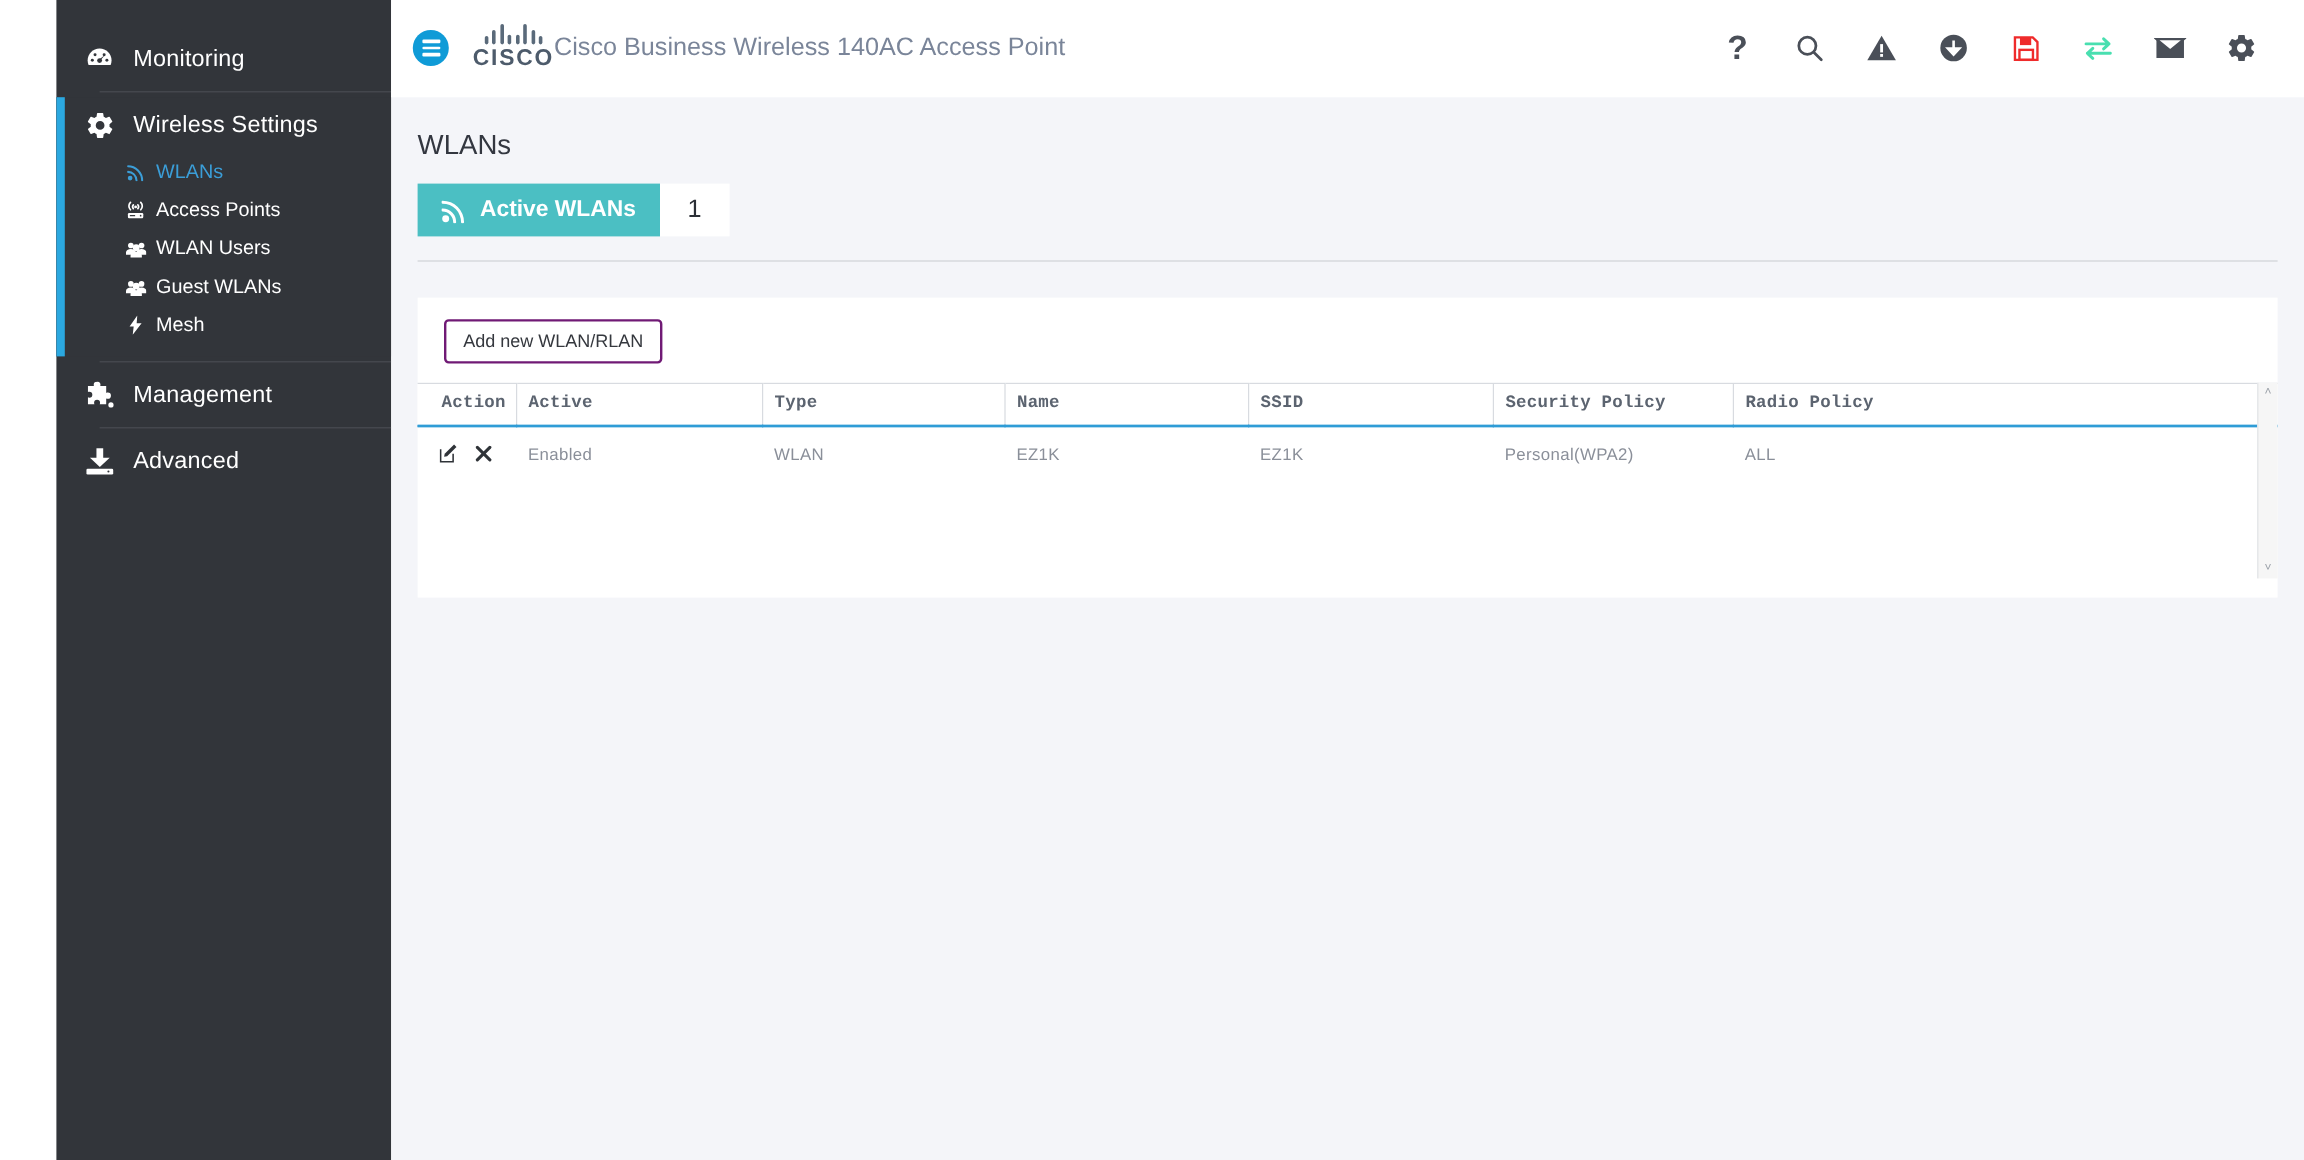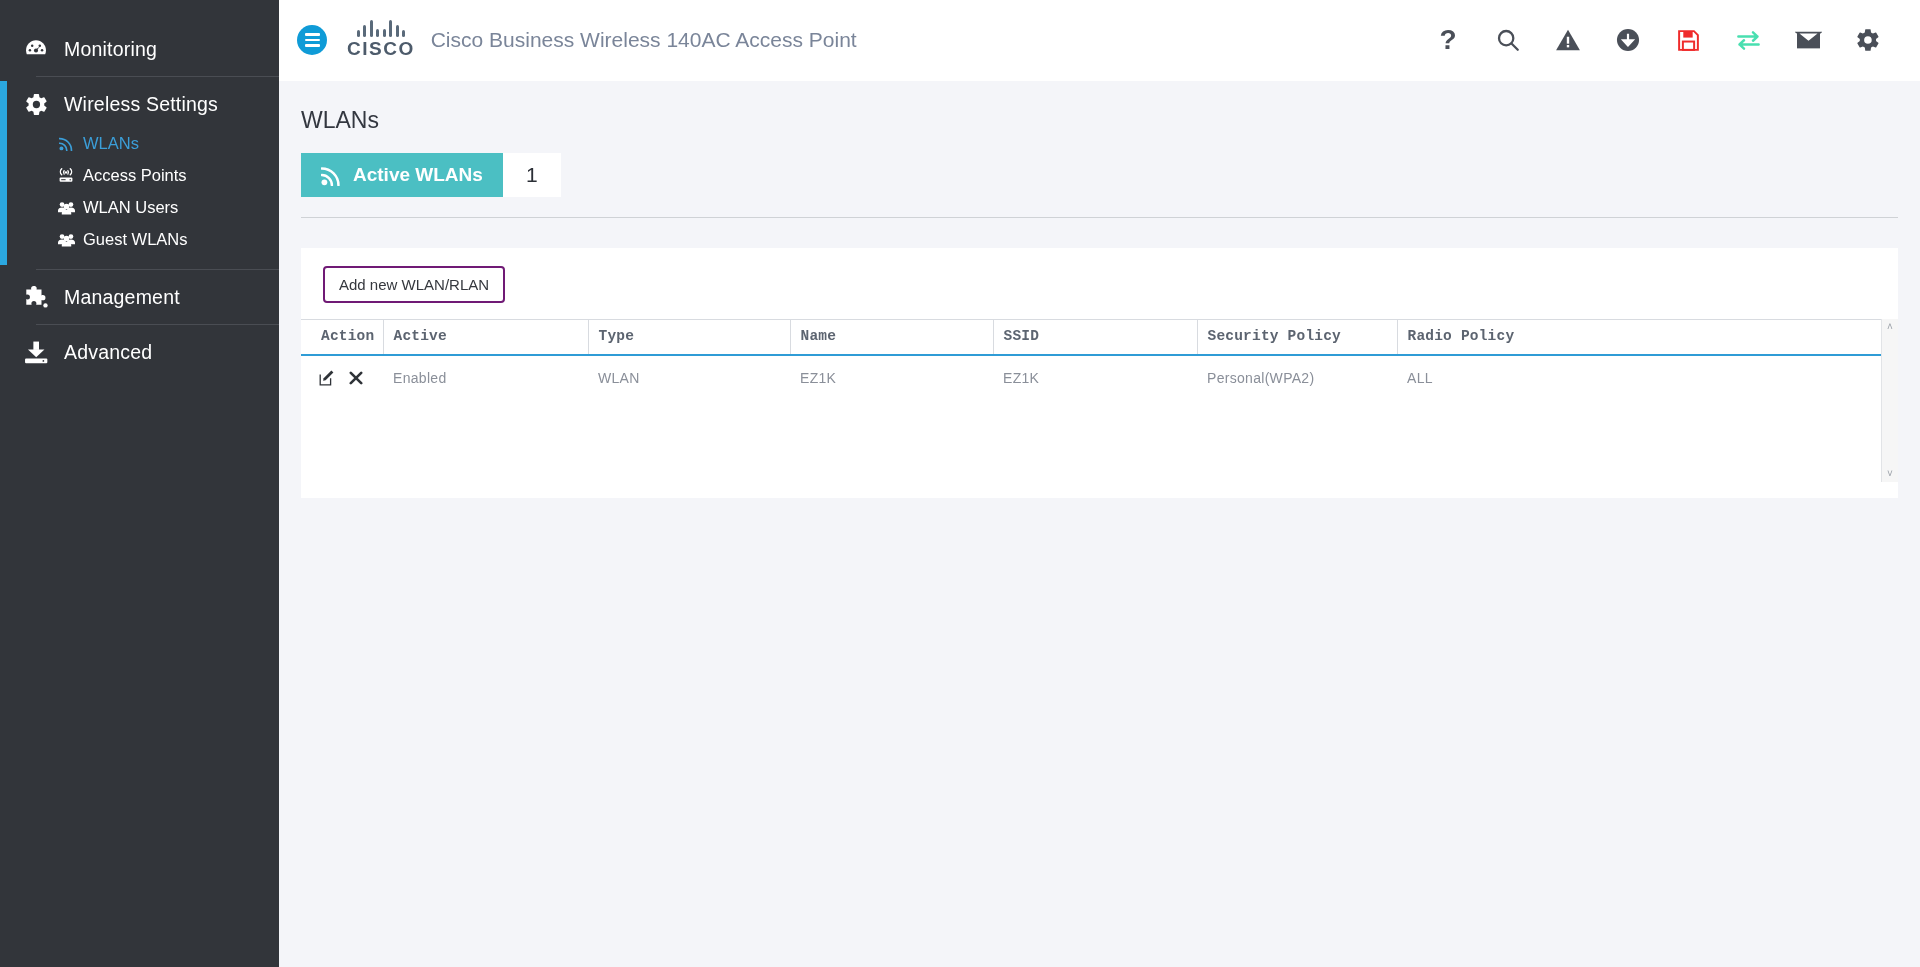--- a/index.html
+++ b/index.html
@@ -12,20 +12,21 @@
   }
   .app { display: flex; width: 1920px; height: 967px; }
 
   
   .sidebar {
     width: 279px; min-width: 279px; height: 967px;
     background: #32353a;
     color: #ffffff;
     padding-top: 26px;
     position: relative;
+    margin-left: 47px;
   }
   .nav-group { position: relative; }
   .nav-group.active { background: #32353a; }
   .nav-group.active::before {
     content: ""; position: absolute; left: 0; top: 0; bottom: 0;
     width: 7px; background: #2ba8e0;
   }
   .nav-top {
     display: flex; align-items: center;
     height: 46px; padding-left: 16px;
@@ -67,21 +68,21 @@
     border-bottom: 1px solid #ffffff;
   }
   .hamburger {
     width: 30px; height: 30px; border-radius: 50%;
     background: #0f9bd7; display: flex; flex-direction: column;
     align-items: center; justify-content: center; gap: 3px;
     cursor: pointer; margin-right: 20px; flex: 0 0 auto;
   }
   .hamburger i { display: block; width: 15px; height: 2.5px; background: #fff; border-radius: 1px; }
 
-  .cisco-logo { display: flex; flex-direction: column; align-items: center; margin-right: 16px; flex: 0 0 auto; }
+  .cisco-logo { display: flex; flex-direction: column; align-items: center; flex: 0 0 auto; }
   .cisco-bars { display: flex; align-items: flex-end; gap: 3.5px; height: 17px; }
   .cisco-bars span { width: 3px; background: #5a6a7a; border-radius: 1.5px; display: block; }
   .cisco-word {
     font-size: 19px; font-weight: bold; color: #4d5b6b;
     letter-spacing: 1.5px; margin-top: 1px; font-family: "Liberation Sans", sans-serif;
   }
   .app-title { font-size: 21px; color: #7a8599; white-space: nowrap; }
   .topbar-spacer { flex: 1; }
   .topicons { display: flex; align-items: center; gap: 0px; }
   .topicon {
@@ -228,20 +229,28 @@
               <circle cx="13.7" cy="4.4" r="2.5"></circle>
               <path d="M4.3 7.6c-2.3 0-4.3 1.3-4.3 3v2h8.6v-2c0-1.7-2-3-4.3-3z"></path>
               <path d="M13.7 7.6c-2.3 0-4.3 1.3-4.3 3v2H18v-2c0-1.7-2-3-4.3-3z"></path>
               <circle cx="9" cy="6.4" r="3"></circle>
               <path d="M9 10c-2.7 0-5 1.5-5 3.4V15h10v-1.6c0-1.9-2.3-3.4-5-3.4z"></path>
             </svg>
           </span>
           <span class="stxt">Guest WLANs</span>
         </div>
 
+        <div class="sub-item">
+          <span class="sico">
+            <svg width="12" height="16" viewBox="0 0 10 16" fill="#ffffff">
+              <path d="M6.4 0 0 9.1h3.4L2.6 16 10 6.3H5.9z"></path>
+            </svg>
+          </span>
+          <span class="stxt">Mesh</span>
+        </div>
 
       </div>
     </div>
 
     <div class="nav-divider"></div>
 
     <div class="nav-group">
       <div class="nav-top">
         <span class="ico">
           <svg width="25" height="23" viewBox="0 0 24 22" fill="#ffffff">

